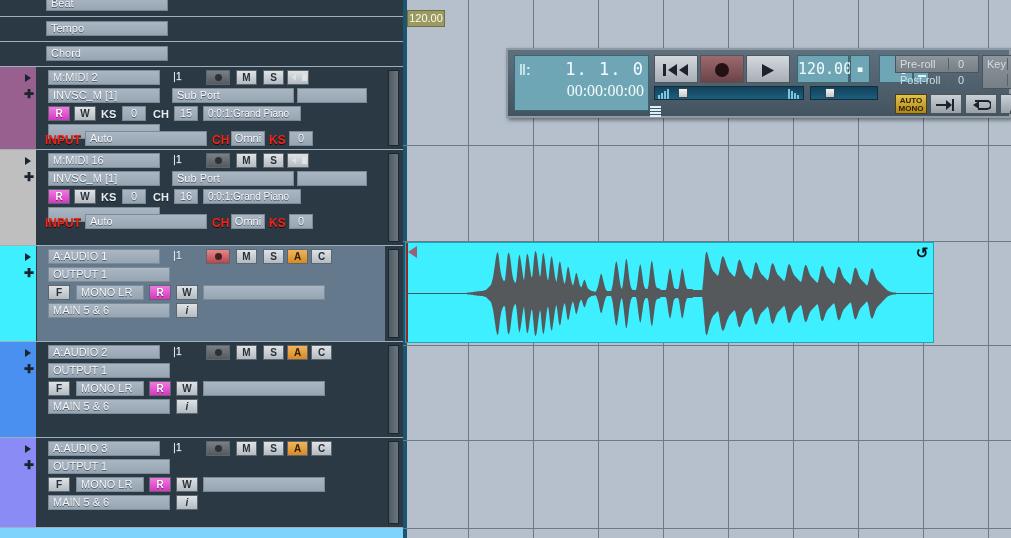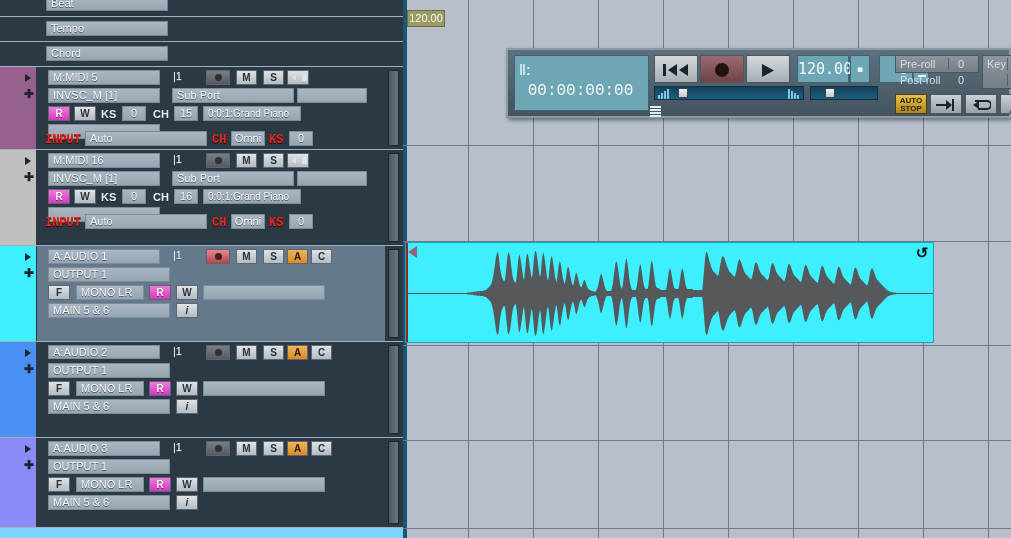--- a/index.html
+++ b/index.html
@@ -38,21 +38,21 @@
   .btn.rec.arm{background:linear-gradient(#e8868a,#b6474c);}
   .btn.dot::after{content:"";position:absolute;left:50%;top:50%;width:7px;height:7px;margin:-3.5px 0 0 -3.5px;
        border-radius:50%;background:#2b3138;}
   .btn.rec.arm.dot::after{background:#3d2224;}
   .btn.amber{background:linear-gradient(#f0b45c,#d88a23);color:#2b2008;}
   .btn.pink{background:linear-gradient(#f07ae0,#d438c0);color:#fff;text-shadow:0 1px 0 #7a1a6c;}
   .btn.mon::after{content:"";position:absolute;left:4px;top:3px;width:9px;height:7px;
        background:#dfe3e6;clip-path:polygon(0 50%,42% 0,42% 100%);}
   .btn.mon::before{content:"";position:absolute;left:14px;top:3px;width:5px;height:7px;background:#dfe3e6;}
   .lbl{position:absolute;font-size:11px;font-weight:bold;color:#e7ecf1;text-shadow:0 1px 0 #19222a;}
-  .lbl.red{color:#f02418;text-shadow:0 1px 0 #2a0604;font-family:Liberation Mono, monospace;}
+  .lbl.red{color:#f02418;text-shadow:0 1px 0 #2a0604;}
 
   
   .arrange{position:absolute;left:403px;top:0;right:0;bottom:0;background:#b5c0cc;overflow:hidden;}
   .vline{position:absolute;top:0;bottom:0;width:1px;background:#6e7984;}
   .hline{position:absolute;left:0;right:0;height:1px;background:#6e7984;}
   .leftedge{position:absolute;left:0;top:0;bottom:0;width:4px;background:#1c5570;}
   .tempoMark{position:absolute;left:4px;top:10px;width:38px;height:17px;
              background:#9b9a63;border:1px solid #6f6e44;box-sizing:border-box;
              color:#fdfdf2;font-size:11px;line-height:15px;text-align:center;}
   .clip{position:absolute;background:#3ef0ff;border:1px solid #1aa6bd;box-sizing:border-box;
@@ -66,21 +66,21 @@
 
   
   .transport{position:absolute;left:506px;top:48px;width:505px;height:70px;
       background:linear-gradient(#5e6f7e,#43535f);border:2px solid #8d9aa5;
       box-sizing:border-box;box-shadow:2px 2px 4px rgba(0,0,0,.45);}
   .lcd{position:absolute;left:6px;top:5px;width:135px;height:56px;
       background:#6fa6b5;border:1px solid #3c6572;box-sizing:border-box;}
   .lcd .bars{position:absolute;left:2px;top:3px;right:4px;height:22px;color:#f2fbfd;
       font-family:"DejaVu Sans Mono",monospace;font-size:17px;text-align:right;letter-spacing:1px;}
   .lcd .smpte{position:absolute;left:2px;top:26px;right:4px;color:#f2fbfd;
-      font-family:Liberation Mono, monospace;font-size:16px;text-align:center;letter-spacing:0px;}
+      font-family:Liberation Serif, serif;font-size:16px;text-align:right;letter-spacing:0px;}
   .lcd .mk{position:absolute;left:4px;top:6px;color:#d6eef4;font-size:14px;font-weight:bold;}
 
   .tbtn{position:absolute;background:linear-gradient(#d4d9dd,#a6aeb5);border:1px solid #4e565c;
       box-sizing:border-box;color:#1d2429;text-align:center;}
   .tbtn.recb{background:linear-gradient(#9b6a6f,#6d4348);}
   .tempoBox{position:absolute;background:#6fa6b5;border:1px solid #3c6572;box-sizing:border-box;
       color:#f0fafc;font-family:"DejaVu Sans Mono",monospace;font-size:15px;line-height:22px;
       text-align:center;}
   .slider{position:absolute;background:linear-gradient(#13415a,#1c5f7e);border:1px solid #0d2f42;
       box-sizing:border-box;}
@@ -113,21 +113,21 @@
         <div class="fld">Tempo</div>
       </div>
       <div class="toprow" style="top: 42px;">
         <div class="fld">Chord</div>
       </div>
       <div class="track" style="top: 67px; height: 83px;">
         <div class="tcolor" style="background: rgb(151, 96, 143);"></div>
         <div class="arrow" style=""></div>
         <div class="plus" style="">✚</div>
         <div class="tbody" style="">
-          <div class="fld" style="left: 11px; top: 3px; width: 112px; height: 15px;">M:MIDI 5</div>
+          <div class="fld" style="left: 11px; top: 3px; width: 112px; height: 15px;">M:MIDI 2</div>
           <div class="fld" style="left: 123px; top: 3px; width: 22px; height: 15px; padding-left: 2px; background: none; border: none; text-align: right;">|1</div>
           <div class="btn rec dot" style="left: 169px; top: 3px; width: 24px; height: 15px;"></div>
           <div class="btn" style="left: 199px; top: 3px; width: 21px; height: 15px;">M</div>
           <div class="btn" style="left: 226px; top: 3px; width: 21px; height: 15px;">S</div>
           <div class="btn mon" style="left: 250px; top: 3px; width: 22px; height: 15px;"></div>
           <div class="fld" style="left: 11px; top: 21px; width: 112px; height: 15px;">INVSC_M [1]</div>
           <div class="fld" style="left: 135px; top: 21px; width: 122px; height: 15px;">Sub Port</div>
           <div class="fld" style="left: 260px; top: 21px; width: 70px; height: 15px;"></div>
           <div class="btn pink" style="left: 11px; top: 39px; width: 22px; height: 15px;">R</div>
           <div class="btn" style="left: 37px; top: 39px; width: 22px; height: 15px;">W</div>
@@ -272,20 +272,21 @@
           <path d="M60.0 48.6 L60.8 48.6 L61.7 48.6 L62.5 48.6 L63.3 48.2 L64.1 48.2 L65.0 48.2 L65.8 48.2 L66.6 47.8 L67.5 47.8 L68.3 47.8 L69.1 47.8 L69.9 47.3 L70.8 47.3 L71.6 47.3 L72.4 47.3 L73.3 46.9 L74.1 46.9 L74.9 46.9 L75.7 46.9 L76.6 46.5 L77.4 46.5 L78.2 46.0 L79.0 46.0 L79.9 45.1 L80.7 44.3 L81.5 43.4 L82.4 42.5 L83.2 41.7 L84.0 40.8 L84.8 38.2 L85.7 34.7 L86.5 30.4 L87.3 25.1 L88.2 19.1 L89.0 13.0 L89.8 9.5 L90.6 7.7 L91.5 10.4 L92.3 17.3 L93.1 24.3 L94.0 29.5 L94.8 33.0 L95.6 34.7 L96.4 36.5 L97.3 37.3 L98.1 35.6 L98.9 28.6 L99.8 19.1 L100.6 11.2 L101.4 8.6 L102.2 9.5 L103.1 13.0 L103.9 19.1 L104.7 26.0 L105.6 32.1 L106.4 35.6 L107.2 37.3 L108.0 39.1 L108.9 38.2 L109.7 33.0 L110.5 24.3 L111.3 15.6 L112.2 10.4 L113.0 12.1 L113.8 16.4 L114.7 22.5 L115.5 28.6 L116.3 33.8 L117.1 36.5 L118.0 26.9 L118.8 18.2 L119.6 11.2 L120.5 9.5 L121.3 12.1 L122.1 17.3 L122.9 23.4 L123.8 29.5 L124.6 33.8 L125.4 32.1 L126.3 22.5 L127.1 13.0 L127.9 7.7 L128.7 6.9 L129.6 9.5 L130.4 14.7 L131.2 21.7 L132.1 28.6 L132.9 33.0 L133.7 30.4 L134.5 20.8 L135.4 12.1 L136.2 8.6 L137.0 10.4 L137.8 15.6 L138.7 22.5 L139.5 29.5 L140.3 34.7 L141.2 36.5 L142.0 30.4 L142.8 22.5 L143.6 15.6 L144.5 12.1 L145.3 13.8 L146.1 19.1 L147.0 25.1 L147.8 31.2 L148.6 35.6 L149.4 38.2 L150.3 33.0 L151.1 26.0 L151.9 19.9 L152.8 17.3 L153.6 19.1 L154.4 24.3 L155.2 29.5 L156.1 34.7 L156.9 38.2 L157.7 39.9 L158.6 36.5 L159.4 30.4 L160.2 25.1 L161.0 22.5 L161.9 24.3 L162.7 28.6 L163.5 33.0 L164.4 37.3 L165.2 39.9 L166.0 41.7 L166.8 39.1 L167.7 34.7 L168.5 30.4 L169.3 28.6 L170.1 30.4 L171.0 33.8 L171.8 37.3 L172.6 40.8 L173.5 42.5 L174.3 43.4 L175.1 41.7 L175.9 39.1 L176.8 36.5 L177.6 35.6 L178.4 37.3 L179.3 39.9 L180.1 42.5 L180.9 44.3 L181.7 45.1 L182.6 46.0 L183.4 46.0 L184.2 46.9 L185.1 46.9 L185.9 47.3 L186.7 47.3 L187.5 47.8 L188.4 47.8 L189.2 46.9 L190.0 45.1 L190.9 42.5 L191.7 39.1 L192.5 34.7 L193.3 31.2 L194.2 29.5 L195.0 31.2 L195.8 34.7 L196.7 38.2 L197.5 41.7 L198.3 44.3 L199.1 46.0 L200.0 46.9 L200.8 46.9 L201.6 46.9 L202.4 46.9 L203.3 46.9 L204.1 46.9 L204.9 44.3 L205.8 39.9 L206.6 33.8 L207.4 26.9 L208.2 20.8 L209.1 17.3 L209.9 18.2 L210.7 22.5 L211.6 28.6 L212.4 34.7 L213.2 39.9 L214.0 43.4 L214.9 45.1 L215.7 41.7 L216.5 35.6 L217.4 27.8 L218.2 19.9 L219.0 14.7 L219.8 15.6 L220.7 20.8 L221.5 27.8 L222.3 34.7 L223.2 39.9 L224.0 43.4 L224.8 45.1 L225.6 46.0 L226.5 46.0 L227.3 46.0 L228.1 46.0 L228.9 46.0 L229.8 42.5 L230.6 36.5 L231.4 29.5 L232.3 23.4 L233.1 19.9 L233.9 21.7 L234.7 26.9 L235.6 33.0 L236.4 39.1 L237.2 42.5 L238.1 44.3 L238.9 45.1 L239.7 45.1 L240.5 45.1 L241.4 41.7 L242.2 34.7 L243.0 26.9 L243.9 19.9 L244.7 16.4 L245.5 18.2 L246.3 24.3 L247.2 31.2 L248.0 37.3 L248.8 41.7 L249.7 43.4 L250.5 44.3 L251.3 44.3 L252.1 44.3 L253.0 45.1 L253.8 46.0 L254.6 46.0 L255.5 46.0 L256.3 46.0 L257.1 46.0 L257.9 46.0 L258.8 46.0 L259.6 43.4 L260.4 38.2 L261.2 32.1 L262.1 26.9 L262.9 24.3 L263.7 26.0 L264.6 30.4 L265.4 35.6 L266.2 39.9 L267.0 43.4 L267.9 44.3 L268.7 45.1 L269.5 45.1 L270.4 45.1 L271.2 45.1 L272.0 42.5 L272.8 37.3 L273.7 31.2 L274.5 26.0 L275.3 24.3 L276.2 26.9 L277.0 31.2 L277.8 36.5 L278.6 40.8 L279.5 43.4 L280.3 45.1 L281.1 45.1 L282.0 45.1 L282.8 45.1 L283.6 45.1 L284.4 45.1 L285.3 45.1 L286.1 46.0 L286.9 46.0 L287.8 46.0 L288.6 46.0 L289.4 46.0 L290.2 46.0 L291.1 46.0 L291.9 46.0 L292.7 46.0 L293.5 46.0 L294.4 46.0 L295.2 46.0 L296.0 39.1 L296.9 28.6 L297.7 18.2 L298.5 10.4 L299.3 7.7 L300.2 8.6 L301.0 11.2 L301.8 14.7 L302.7 18.2 L303.5 20.8 L304.3 23.4 L305.1 25.1 L306.0 26.9 L306.8 27.8 L307.6 28.6 L308.5 29.5 L309.3 30.4 L310.1 31.2 L310.9 32.1 L311.8 29.5 L312.6 25.1 L313.4 19.9 L314.3 15.6 L315.1 13.0 L315.9 12.1 L316.7 13.0 L317.6 14.7 L318.4 17.3 L319.2 19.9 L320.1 22.5 L320.9 24.3 L321.7 26.0 L322.5 27.8 L323.4 28.6 L324.2 29.5 L325.0 30.4 L325.8 31.2 L326.7 32.1 L327.5 33.0 L328.3 31.2 L329.2 27.8 L330.0 23.4 L330.8 19.1 L331.6 16.4 L332.5 15.6 L333.3 16.4 L334.1 18.2 L335.0 20.8 L335.8 23.4 L336.6 26.0 L337.4 27.8 L338.3 29.5 L339.1 30.4 L339.9 31.2 L340.8 32.1 L341.6 33.0 L342.4 33.8 L343.2 34.7 L344.1 35.6 L344.9 33.8 L345.7 30.4 L346.6 26.0 L347.4 21.7 L348.2 19.1 L349.0 18.2 L349.9 19.1 L350.7 20.8 L351.5 23.4 L352.3 26.0 L353.2 27.8 L354.0 29.5 L354.8 30.4 L355.7 31.2 L356.5 32.1 L357.3 33.0 L358.1 33.8 L359.0 34.7 L359.8 35.6 L360.6 36.5 L361.5 34.7 L362.3 31.2 L363.1 26.9 L363.9 22.5 L364.8 19.9 L365.6 19.1 L366.4 19.9 L367.3 21.7 L368.1 24.3 L368.9 26.9 L369.7 28.6 L370.6 30.4 L371.4 31.2 L372.2 32.1 L373.1 33.0 L373.9 33.8 L374.7 34.7 L375.5 35.6 L376.4 36.5 L377.2 37.3 L378.0 35.6 L378.9 32.1 L379.7 27.8 L380.5 23.4 L381.3 20.8 L382.2 19.9 L383.0 20.8 L383.8 22.5 L384.6 25.1 L385.5 27.8 L386.3 29.5 L387.1 31.2 L388.0 32.1 L388.8 33.0 L389.6 33.8 L390.4 34.7 L391.3 35.6 L392.1 36.5 L392.9 37.3 L393.8 38.2 L394.6 36.5 L395.4 33.0 L396.2 28.6 L397.1 24.3 L397.9 21.7 L398.7 20.8 L399.6 21.7 L400.4 23.4 L401.2 26.0 L402.0 28.6 L402.9 30.4 L403.7 32.1 L404.5 33.0 L405.4 33.8 L406.2 34.7 L407.0 35.6 L407.8 36.5 L408.7 37.3 L409.5 38.2 L410.3 39.1 L411.2 37.3 L412.0 33.8 L412.8 29.5 L413.6 25.1 L414.5 22.5 L415.3 21.7 L416.1 22.5 L416.9 24.3 L417.8 26.9 L418.6 29.5 L419.4 31.2 L420.3 33.0 L421.1 33.8 L421.9 34.7 L422.7 35.6 L423.6 36.5 L424.4 37.3 L425.2 38.2 L426.1 39.1 L426.9 39.9 L427.7 38.2 L428.5 34.7 L429.4 30.4 L430.2 26.0 L431.0 23.4 L431.9 22.5 L432.7 23.4 L433.5 25.1 L434.3 27.8 L435.2 30.4 L436.0 32.1 L436.8 33.8 L437.7 34.7 L438.5 35.6 L439.3 36.5 L440.1 37.3 L441.0 38.2 L441.8 39.1 L442.6 39.9 L443.4 40.8 L444.3 39.1 L445.1 35.6 L445.9 31.2 L446.8 26.9 L447.6 24.3 L448.4 23.4 L449.2 24.3 L450.1 26.0 L450.9 28.6 L451.7 31.2 L452.6 33.0 L453.4 34.7 L454.2 35.6 L455.0 36.5 L455.9 37.3 L456.7 38.2 L457.5 39.1 L458.4 39.9 L459.2 40.8 L460.0 41.7 L460.8 39.9 L461.7 36.5 L462.5 32.1 L463.3 27.8 L464.2 25.1 L465.0 24.3 L465.8 25.1 L466.6 26.9 L467.5 29.5 L468.3 32.1 L469.1 33.8 L470.0 35.6 L470.8 36.5 L471.6 37.3 L472.4 38.2 L473.3 39.1 L474.1 39.9 L474.9 40.8 L475.7 41.7 L476.6 42.5 L477.4 43.4 L478.2 44.3 L479.1 45.1 L479.9 46.0 L480.7 46.5 L481.5 46.9 L482.4 47.3 L483.2 47.8 L484.0 47.8 L484.9 48.2 L485.7 48.2 L486.5 48.6 L487.3 48.6 L488.2 48.6 L489.0 48.6 L489.0 50.4 L488.2 50.4 L487.3 50.4 L486.5 50.4 L485.7 50.8 L484.9 50.8 L484.0 51.2 L483.2 51.2 L482.4 51.7 L481.5 52.1 L480.7 52.5 L479.9 53.0 L479.1 53.9 L478.2 54.7 L477.4 55.6 L476.6 56.5 L475.7 57.3 L474.9 58.2 L474.1 59.1 L473.3 59.9 L472.4 60.8 L471.6 61.7 L470.8 62.5 L470.0 63.4 L469.1 65.2 L468.3 66.9 L467.5 69.5 L466.6 72.1 L465.8 73.9 L465.0 74.7 L464.2 73.9 L463.3 71.3 L462.5 66.9 L461.7 62.5 L460.8 59.1 L460.0 57.3 L459.2 58.2 L458.4 59.1 L457.5 59.9 L456.7 60.8 L455.9 61.7 L455.0 62.5 L454.2 63.4 L453.4 64.3 L452.6 66.0 L451.7 67.8 L450.9 70.4 L450.1 73.0 L449.2 74.7 L448.4 75.6 L447.6 74.7 L446.8 72.1 L445.9 67.8 L445.1 63.4 L444.3 59.9 L443.4 58.2 L442.6 59.1 L441.8 59.9 L441.0 60.8 L440.1 61.7 L439.3 62.5 L438.5 63.4 L437.7 64.3 L436.8 65.2 L436.0 66.9 L435.2 68.6 L434.3 71.3 L433.5 73.9 L432.7 75.6 L431.9 76.5 L431.0 75.6 L430.2 73.0 L429.4 68.6 L428.5 64.3 L427.7 60.8 L426.9 59.1 L426.1 59.9 L425.2 60.8 L424.4 61.7 L423.6 62.5 L422.7 63.4 L421.9 64.3 L421.1 65.2 L420.3 66.0 L419.4 67.8 L418.6 69.5 L417.8 72.1 L416.9 74.7 L416.1 76.5 L415.3 77.3 L414.5 76.5 L413.6 73.9 L412.8 69.5 L412.0 65.2 L411.2 61.7 L410.3 59.9 L409.5 60.8 L408.7 61.7 L407.8 62.5 L407.0 63.4 L406.2 64.3 L405.4 65.2 L404.5 66.0 L403.7 66.9 L402.9 68.6 L402.0 70.4 L401.2 73.0 L400.4 75.6 L399.6 77.3 L398.7 78.2 L397.9 77.3 L397.1 74.7 L396.2 70.4 L395.4 66.0 L394.6 62.5 L393.8 60.8 L392.9 61.7 L392.1 62.5 L391.3 63.4 L390.4 64.3 L389.6 65.2 L388.8 66.0 L388.0 66.9 L387.1 67.8 L386.3 69.5 L385.5 71.3 L384.6 73.9 L383.8 76.5 L383.0 78.2 L382.2 79.1 L381.3 78.2 L380.5 75.6 L379.7 71.3 L378.9 66.9 L378.0 63.4 L377.2 61.7 L376.4 62.5 L375.5 63.4 L374.7 64.3 L373.9 65.2 L373.1 66.0 L372.2 66.9 L371.4 67.8 L370.6 68.6 L369.7 70.4 L368.9 72.1 L368.1 74.7 L367.3 77.3 L366.4 79.1 L365.6 80.0 L364.8 79.1 L363.9 76.5 L363.1 72.1 L362.3 67.8 L361.5 64.3 L360.6 62.5 L359.8 63.4 L359.0 64.3 L358.1 65.2 L357.3 66.0 L356.5 66.9 L355.7 67.8 L354.8 68.6 L354.0 69.5 L353.2 71.3 L352.3 73.0 L351.5 75.6 L350.7 78.2 L349.9 80.0 L349.0 80.8 L348.2 80.0 L347.4 77.3 L346.6 73.0 L345.7 68.6 L344.9 65.2 L344.1 63.4 L343.2 64.3 L342.4 65.2 L341.6 66.0 L340.8 66.9 L339.9 67.8 L339.1 68.6 L338.3 69.5 L337.4 71.3 L336.6 73.0 L335.8 75.6 L335.0 78.2 L334.1 80.8 L333.3 82.6 L332.5 83.4 L331.6 82.6 L330.8 80.0 L330.0 75.6 L329.2 71.3 L328.3 67.8 L327.5 66.0 L326.7 66.9 L325.8 67.8 L325.0 68.6 L324.2 69.5 L323.4 70.4 L322.5 71.3 L321.7 73.0 L320.9 74.7 L320.1 76.5 L319.2 79.1 L318.4 81.7 L317.6 84.3 L316.7 86.0 L315.9 86.9 L315.1 86.0 L314.3 83.4 L313.4 79.1 L312.6 73.9 L311.8 69.5 L310.9 66.9 L310.1 67.8 L309.3 68.6 L308.5 69.5 L307.6 70.4 L306.8 71.3 L306.0 72.1 L305.1 73.9 L304.3 75.6 L303.5 78.2 L302.7 80.8 L301.8 84.3 L301.0 87.8 L300.2 90.4 L299.3 91.3 L298.5 88.7 L297.7 80.8 L296.9 70.4 L296.0 59.9 L295.2 53.0 L294.4 53.0 L293.5 53.0 L292.7 53.0 L291.9 53.0 L291.1 53.0 L290.2 53.0 L289.4 53.0 L288.6 53.0 L287.8 53.0 L286.9 53.0 L286.1 53.0 L285.3 53.9 L284.4 53.9 L283.6 53.9 L282.8 53.9 L282.0 53.9 L281.1 53.9 L280.3 53.9 L279.5 55.6 L278.6 58.2 L277.8 62.5 L277.0 67.8 L276.2 72.1 L275.3 74.7 L274.5 73.0 L273.7 67.8 L272.8 61.7 L272.0 56.5 L271.2 53.9 L270.4 53.9 L269.5 53.9 L268.7 53.9 L267.9 54.7 L267.0 55.6 L266.2 59.1 L265.4 63.4 L264.6 68.6 L263.7 73.0 L262.9 74.7 L262.1 72.1 L261.2 66.9 L260.4 60.8 L259.6 55.6 L258.8 53.0 L257.9 53.0 L257.1 53.0 L256.3 53.0 L255.5 53.0 L254.6 53.0 L253.8 53.0 L253.0 53.9 L252.1 54.7 L251.3 54.7 L250.5 54.7 L249.7 55.6 L248.8 57.3 L248.0 61.7 L247.2 67.8 L246.3 74.7 L245.5 80.8 L244.7 82.6 L243.9 79.1 L243.0 72.1 L242.2 64.3 L241.4 57.3 L240.5 53.9 L239.7 53.9 L238.9 53.9 L238.1 54.7 L237.2 56.5 L236.4 59.9 L235.6 66.0 L234.7 72.1 L233.9 77.3 L233.1 79.1 L232.3 75.6 L231.4 69.5 L230.6 62.5 L229.8 56.5 L228.9 53.0 L228.1 53.0 L227.3 53.0 L226.5 53.0 L225.6 53.0 L224.8 53.9 L224.0 55.6 L223.2 59.1 L222.3 64.3 L221.5 71.3 L220.7 78.2 L219.8 83.4 L219.0 84.3 L218.2 79.1 L217.4 71.3 L216.5 63.4 L215.7 57.3 L214.9 53.9 L214.0 55.6 L213.2 59.1 L212.4 64.3 L211.6 70.4 L210.7 76.5 L209.9 80.8 L209.1 81.7 L208.2 78.2 L207.4 72.1 L206.6 65.2 L205.8 59.1 L204.9 54.7 L204.1 52.1 L203.3 52.1 L202.4 52.1 L201.6 52.1 L200.8 52.1 L200.0 52.1 L199.1 53.0 L198.3 54.7 L197.5 57.3 L196.7 60.8 L195.8 64.3 L195.0 67.8 L194.2 69.5 L193.3 67.8 L192.5 64.3 L191.7 59.9 L190.9 56.5 L190.0 53.9 L189.2 52.1 L188.4 51.2 L187.5 51.2 L186.7 51.7 L185.9 51.7 L185.1 52.1 L184.2 52.1 L183.4 53.0 L182.6 53.0 L181.7 53.9 L180.9 54.7 L180.1 56.5 L179.3 59.1 L178.4 61.7 L177.6 63.4 L176.8 62.5 L175.9 59.9 L175.1 57.3 L174.3 55.6 L173.5 56.5 L172.6 58.2 L171.8 61.7 L171.0 65.2 L170.1 68.6 L169.3 70.4 L168.5 68.6 L167.7 64.3 L166.8 59.9 L166.0 57.3 L165.2 59.1 L164.4 61.7 L163.5 66.0 L162.7 70.4 L161.9 74.7 L161.0 76.5 L160.2 73.9 L159.4 68.6 L158.6 62.5 L157.7 59.1 L156.9 60.8 L156.1 64.3 L155.2 69.5 L154.4 74.7 L153.6 80.0 L152.8 81.7 L151.9 79.1 L151.1 73.0 L150.3 66.0 L149.4 60.8 L148.6 63.4 L147.8 67.8 L147.0 73.9 L146.1 80.0 L145.3 85.2 L144.5 86.9 L143.6 83.4 L142.8 76.5 L142.0 68.6 L141.2 62.5 L140.3 64.3 L139.5 69.5 L138.7 76.5 L137.8 83.4 L137.0 88.7 L136.2 90.4 L135.4 86.9 L134.5 78.2 L133.7 68.6 L132.9 66.0 L132.1 70.4 L131.2 77.3 L130.4 84.3 L129.6 89.5 L128.7 92.1 L127.9 91.3 L127.1 86.0 L126.3 76.5 L125.4 66.9 L124.6 65.2 L123.8 69.5 L122.9 75.6 L122.1 81.7 L121.3 86.9 L120.5 89.5 L119.6 87.8 L118.8 80.8 L118.0 72.1 L117.1 62.5 L116.3 65.2 L115.5 70.4 L114.7 76.5 L113.8 82.6 L113.0 86.9 L112.2 88.7 L111.3 83.4 L110.5 74.7 L109.7 66.0 L108.9 60.8 L108.0 59.9 L107.2 61.7 L106.4 63.4 L105.6 66.9 L104.7 73.0 L103.9 80.0 L103.1 86.0 L102.2 89.5 L101.4 90.4 L100.6 87.8 L99.8 80.0 L98.9 70.4 L98.1 63.4 L97.3 61.7 L96.4 62.5 L95.6 64.3 L94.8 66.0 L94.0 69.5 L93.1 74.7 L92.3 81.7 L91.5 88.7 L90.6 91.3 L89.8 89.5 L89.0 86.0 L88.2 80.0 L87.3 73.9 L86.5 68.6 L85.7 64.3 L84.8 60.8 L84.0 58.2 L83.2 57.3 L82.4 56.5 L81.5 55.6 L80.7 54.7 L79.9 53.9 L79.0 53.0 L78.2 53.0 L77.4 52.5 L76.6 52.5 L75.7 52.1 L74.9 52.1 L74.1 52.1 L73.3 52.1 L72.4 51.7 L71.6 51.7 L70.8 51.7 L69.9 51.7 L69.1 51.2 L68.3 51.2 L67.5 51.2 L66.6 51.2 L65.8 50.8 L65.0 50.8 L64.1 50.8 L63.3 50.8 L62.5 50.4 L61.7 50.4 L60.8 50.4 L60.0 50.4 Z" fill="#55595c"></path>
         </svg>
         <div class="handleL" style=""></div>
         <div class="loopIcon" style="">↺</div>
       </div>
     </div>
 
   <div class="transport">
     <div class="lcd">
       <span class="mk">‖:</span>
+      <div class="bars">1.  1.   0</div>
       <div class="smpte">00:00:00:00</div>
     </div>
 
     <div class="tbtn" style="left:146px;top:5px;width:44px;height:28px;">
       <svg width="26" height="14" viewBox="0 0 26 14" style="margin-top:7px">
         <rect x="0" y="1" width="3" height="12" fill="#1d2429"></rect>
         <polygon points="14,1 14,13 5,7" fill="#1d2429"></polygon>
         <polygon points="25,1 25,13 16,7" fill="#1d2429"></polygon>
       </svg>
     </div>
@@ -359,21 +360,21 @@
 
       </div>
       <div class="r" style="top:16px;">
         <span class="sep" style="left:24px;"></span>
 
       </div>
     </div>
 
     <div class="autostop" style="left:387px;top:44px;width:32px;height:20px;">
       <div>AUTO</div>
-      <div>STOP</div>
+      <div>MONO</div>
     </div>
     <div class="mini" style="left:422px;top:44px;width:32px;height:20px;">
       <svg width="20" height="12" viewBox="0 0 20 12" style="margin-top:4px">
         <rect x="0" y="5" width="13" height="2" fill="#1d2429"></rect>
         <polygon points="10,1 10,11 16,6" fill="#1d2429"></polygon>
         <rect x="16" y="0" width="2" height="12" fill="#1d2429"></rect>
       </svg>
     </div>
     <div class="mini" style="left:457px;top:44px;width:32px;height:20px;">
       <svg width="20" height="14" viewBox="0 0 20 14" style="margin-top:3px">

